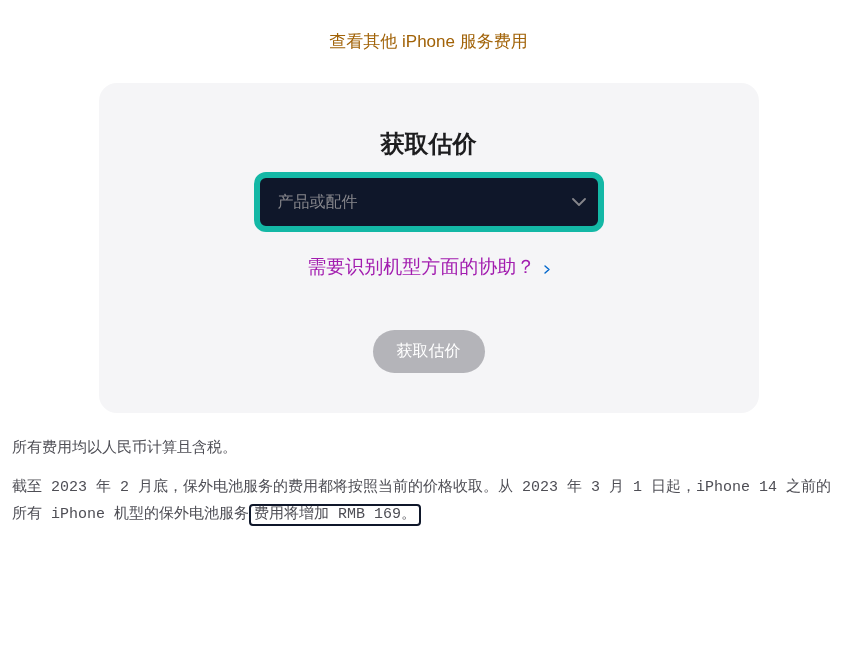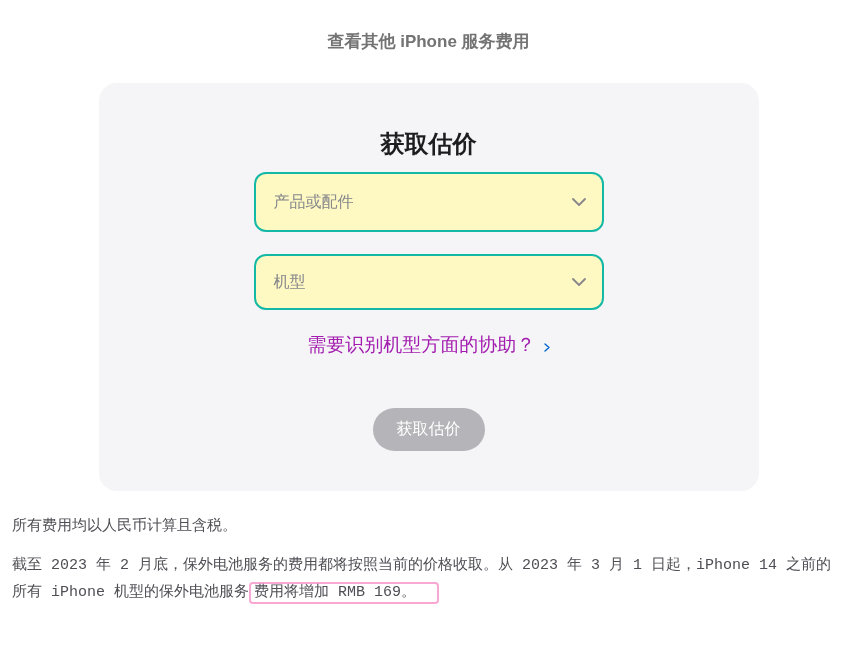--- a/index.html
+++ b/index.html
@@ -12,24 +12,23 @@
       background: #ffffff;
       width: 857px;
       height: 663px;
       overflow: hidden;
     }
     .top-link {
       text-align: center;
       padding: 30px 0 20px 0;
     }
     .top-link a {
-      color: #737373;
+      color: #a16207;
       text-decoration: none;
       font-size: 17px;
-      font-weight: bold;
     }
     .card {
       background: #f5f5f7;
       border-radius: 18px;
       width: 660px;
       margin: 10px auto 0 auto;
       padding: 45px 60px 40px 60px;
       text-align: center;
     }
     .card-title {
@@ -44,22 +43,22 @@
       margin-bottom: 45px;
     }
     .select-wrap {
       position: relative;
       width: 350px;
       margin: 0 auto 22px auto;
     }
     .select-box {
       width: 100%;
       height: 60px;
-      background: #fef9c3;
-      border: 2px solid #14b8a6;
+      background: #0f172a;
+      border: 6px solid #14b8a6;
       border-radius: 12px;
       padding: 0 45px 0 18px;
       font-size: 16px;
       color: #86868b;
       text-align: left;
       display: flex;
       align-items: center;
       cursor: pointer;
     }
     .second-select {
@@ -109,23 +108,23 @@
       padding: 22px 12px 0 12px;
       font-size: 15px;
       color: #4e4e55;
       line-height: 1.8;
     }
     .footer-text p {
       margin-bottom: 12px;
       font-family: Liberation Mono, monospace;
     }
     .highlight {
-      border: 2px solid #f9a8d4;
+      border: 2px solid #0f172a;
       border-radius: 4px;
-      padding: 0 21px 1px 3px;
+      padding: 0 3px 1px 3px;
       display: inline;
       margin-top: 48px;
     }
   </style>
 </head>
 <body>
 
 <div class="top-link">
   <a href="#">查看其他 iPhone 服务费用</a>
 </div>
@@ -137,30 +136,20 @@
     <div class="select-box">
       <span>产品或配件</span>
     </div>
     <span class="chevron">
       <svg viewBox="0 0 14 9" fill="none">
           <path d="M1 1.5 L7 7.5 L13 1.5" stroke="#86868b" stroke-width="1.8" stroke-linecap="round" stroke-linejoin="round"></path>
         </svg>
     </span>
   </div>
 
-  <div class="select-wrap">
-    <div class="select-box second-select">
-      <span>机型</span>
-    </div>
-    <span class="chevron">
-      <svg viewBox="0 0 14 9" fill="none">
-          <path d="M1 1.5 L7 7.5 L13 1.5" stroke="#86868b" stroke-width="1.8" stroke-linecap="round" stroke-linejoin="round"></path>
-        </svg>
-    </span>
-  </div>
 
   <div class="help-link">
     <a href="#">
       <span>需要识别机型方面的协助？</span>
       <span class="help-chevron">
         <svg viewBox="0 0 6 9" fill="none">
             <path d="M1 1 L5 4.5 L1 8" stroke="#0066cc" stroke-width="1.4" stroke-linecap="round" stroke-linejoin="round"></path>
           </svg>
       </span>
     </a>

